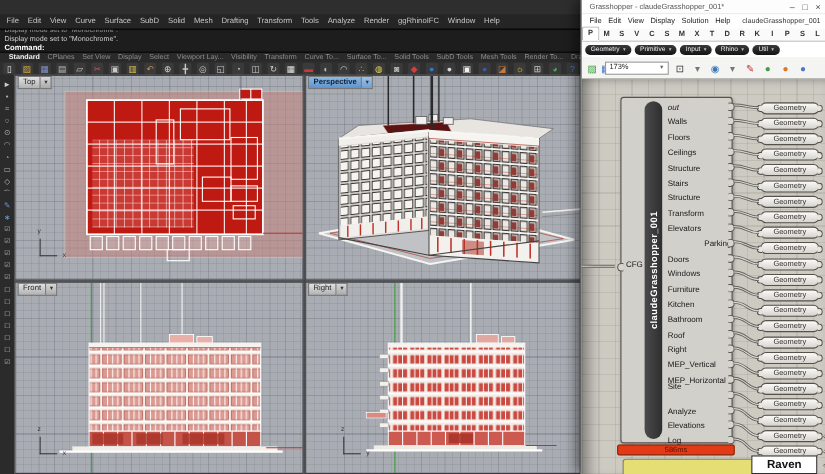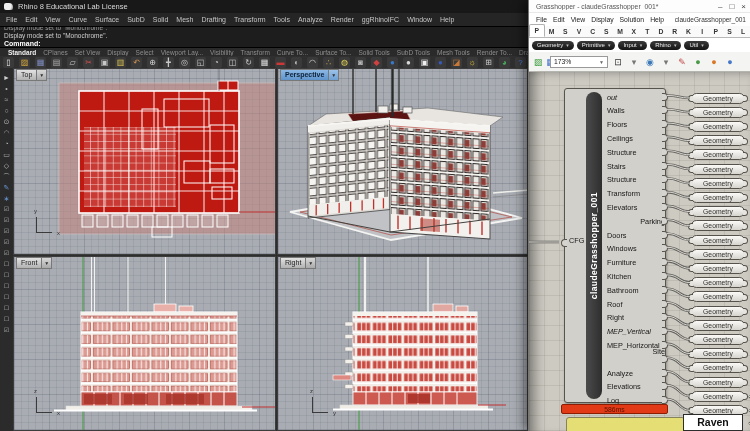--- a/index.html
+++ b/index.html
@@ -113,24 +113,20 @@
     border:1px solid #55524c;border-right:none;border-radius:5px 0 0 5px;box-sizing:border-box;}
   .pill::after{content:"";position:absolute;right:-4px;top:1.5px;width:5px;height:7px;background:#e6e4de;
     border:1px solid #55524c;border-left:none;border-radius:0 5px 5px 0;box-sizing:border-box;}
 </style>
 </head>
 <body>
 
 <div id="stage">
 
   <div id="rhino">
-    <div id="rh-title">
-      <div id="rh-logo"></div>
-      <span class="t">Rhino 8 Educational Lab License</span>
-    </div>
     <div id="rh-menu">
         <span>File</span>
         <span>Edit</span>
         <span>View</span>
         <span>Curve</span>
         <span>Surface</span>
         <span>SubD</span>
         <span>Solid</span>
         <span>Mesh</span>
         <span>Drafting</span>
@@ -637,25 +633,25 @@
           <div class="out-label" style="top: 167.1px;">Furniture</div>
           <div class="port r" style="top: 169.1px;"></div>
           <div class="out-label" style="top: 180.9px;">Kitchen</div>
           <div class="port r" style="top: 182.9px;"></div>
           <div class="out-label" style="top: 194.7px;">Bathroom</div>
           <div class="port r" style="top: 196.7px;"></div>
           <div class="out-label" style="top: 208.5px;">Roof</div>
           <div class="port r" style="top: 210.5px;"></div>
           <div class="out-label" style="top: 222.3px;">Right</div>
           <div class="port r" style="top: 224.3px;"></div>
-          <div class="out-label" style="top: 236.1px; font-style: italic;">MEP_Vertical</div>
+          <div class="out-label" style="top: 236.1px;">MEP_Vertical</div>
           <div class="port r" style="top: 238.1px;"></div>
           <div class="out-label" style="top: 249.9px;">MEP_Horizontal</div>
           <div class="port r" style="top: 251.9px;"></div>
-          <div class="out-label" style="top: 256px; text-align: right;">Site</div>
+          <div class="out-label" style="top: 256px;">Site</div>
           <div class="port r" style="top: 265.7px;"></div>
           <div class="out-label" style="top: 277.5px;">Analyze</div>
           <div class="port r" style="top: 279.5px;"></div>
           <div class="out-label" style="top: 291.3px;">Elevations</div>
           <div class="port r" style="top: 293.3px;"></div>
           <div class="out-label" style="top: 305.1px;">Log</div>
           <div class="port r" style="top: 307.1px;"></div>
         </div>
     </div>
 

